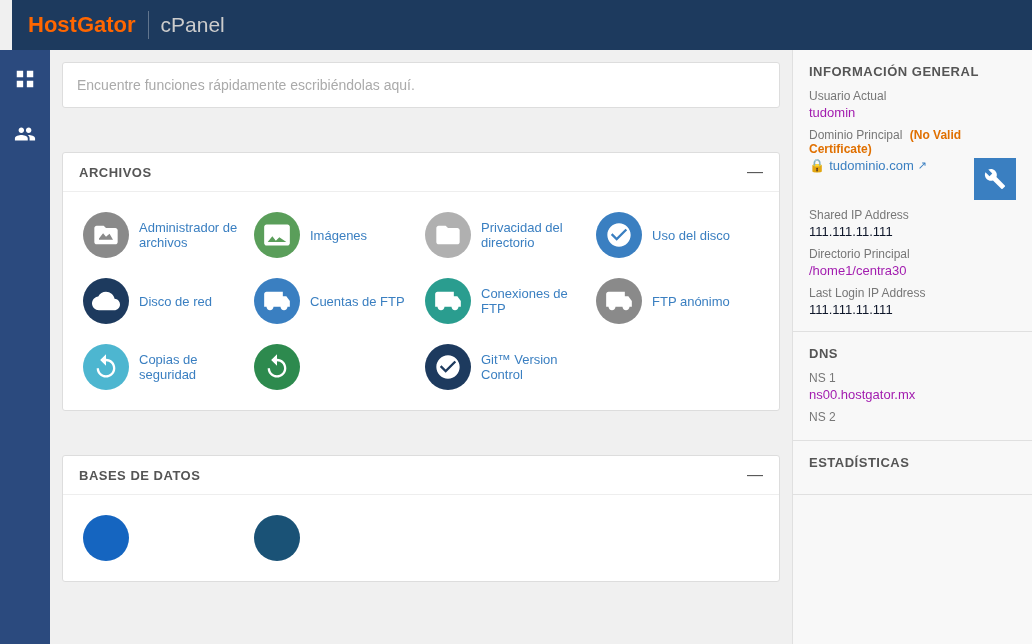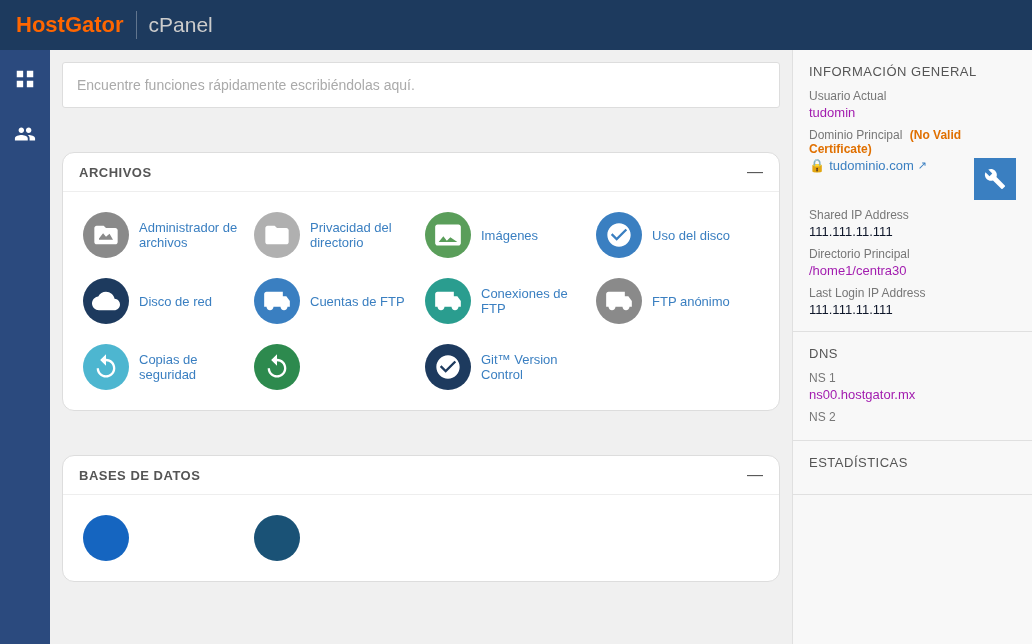--- a/index.html
+++ b/index.html
@@ -7,21 +7,21 @@
 
     
     .header {
       background: #1d3a5e;
       height: 50px;
       display: flex;
       align-items: center;
       padding: 0 16px;
       color: white;
       position: fixed;
-      top: 0; left: 0; right: 0;
+      top: 0; left: 12px; right: 0;
       z-index: 100;
     }
     .header-logo {
       font-size: 22px;
       font-weight: bold;
       color: white;
     }
     .header-logo span { color: #ff6600; }
     .header-divider {
       width: 1px;
@@ -111,21 +111,21 @@
       outline: none;
       font-size: 14px;
       color: #333;
     }
     .search-input::placeholder { color: #aaa; }
 
     
     .section {
       background: white;
       border: 1px solid #ddd;
-      border-radius: 12px;
+      border-radius: 3px;
       margin-bottom: 12px;
       margin-top: 44px;
     }
     .section-header {
       display: flex;
       align-items: center;
       justify-content: space-between;
       padding: 10px 16px;
       border-bottom: 1px solid #eee;
     }
@@ -176,21 +176,21 @@
       border-left: 1px solid #e0e0e0;
       min-height: calc(100vh - 50px);
       padding: 0;
     }
     .info-section {
       padding: 14px 16px;
       border-bottom: 1px solid #e0e0e0;
     }
     .info-title {
       font-size: 13px;
-      font-weight: normal;
+      font-weight: bold;
       color: #555;
       margin-bottom: 10px;
       letter-spacing: 0.5px;
     }
     .info-label {
       font-size: 12px;
       color: #777;
       margin-top: 8px;
       margin-bottom: 2px;
     }
@@ -270,35 +270,35 @@
         <div class="section-item">
           <div class="item-icon ic-gray">
             <svg width="28" height="28" viewBox="0 0 24 24" fill="white">
                 <path d="M20 6h-8l-2-2H4c-1.1 0-2 .9-2 2v12c0 1.1.9 2 2 2h16c1.1 0 2-.9 2-2V8c0-1.1-.9-2-2-2zm-2 10H6v-1l3.5-4.5 2.5 3.01L15 11l3 5z"></path>
               </svg>
           </div>
           <span class="item-label">Administrador de archivos</span>
         </div>
 
         <div class="section-item">
+          <div class="item-icon" style="background:#5a9e5a;">
+            <svg width="28" height="28" viewBox="0 0 24 24" fill="white">
+                <path d="M21 3H3C2 3 1 4 1 5v14c0 1 1 2 2 2h18c1 0 2-1 2-2V5c0-1-1-2-2-2zm-1 15H4l4-5 3 4 3-3 6 4z"></path>
+              </svg>
+          </div>
+          <span class="item-label">Imágenes</span>
+        </div>
+
+        <div class="section-item">
           <div class="item-icon" style="background:#b0b0b0;">
             <svg width="28" height="28" viewBox="0 0 24 24" fill="white">
                 <path d="M10 4H4c-1.1 0-2 .9-2 2v12c0 1.1.9 2 2 2h16c1.1 0 2-.9 2-2V8c0-1.1-.9-2-2-2h-8l-2-2z"></path>
               </svg>
           </div>
           <span class="item-label">Privacidad del directorio</span>
-        </div>
-
-        <div class="section-item">
-          <div class="item-icon" style="background:#5a9e5a;">
-            <svg width="28" height="28" viewBox="0 0 24 24" fill="white">
-                <path d="M21 3H3C2 3 1 4 1 5v14c0 1 1 2 2 2h18c1 0 2-1 2-2V5c0-1-1-2-2-2zm-1 15H4l4-5 3 4 3-3 6 4z"></path>
-              </svg>
-          </div>
-          <span class="item-label">Imágenes</span>
         </div>
 
         <div class="section-item">
           <div class="item-icon ic-blue">
             <svg width="28" height="28" viewBox="0 0 24 24" fill="white">
                 <path d="M12 2C6.48 2 2 6.48 2 12s4.48 10 10 10 10-4.48 10-10S17.52 2 12 2zm-2 15l-5-5 1.41-1.41L10 14.17l7.59-7.59L19 8l-9 9z"></path>
               </svg>
           </div>
           <span class="item-label">Uso del disco</span>
         </div>

